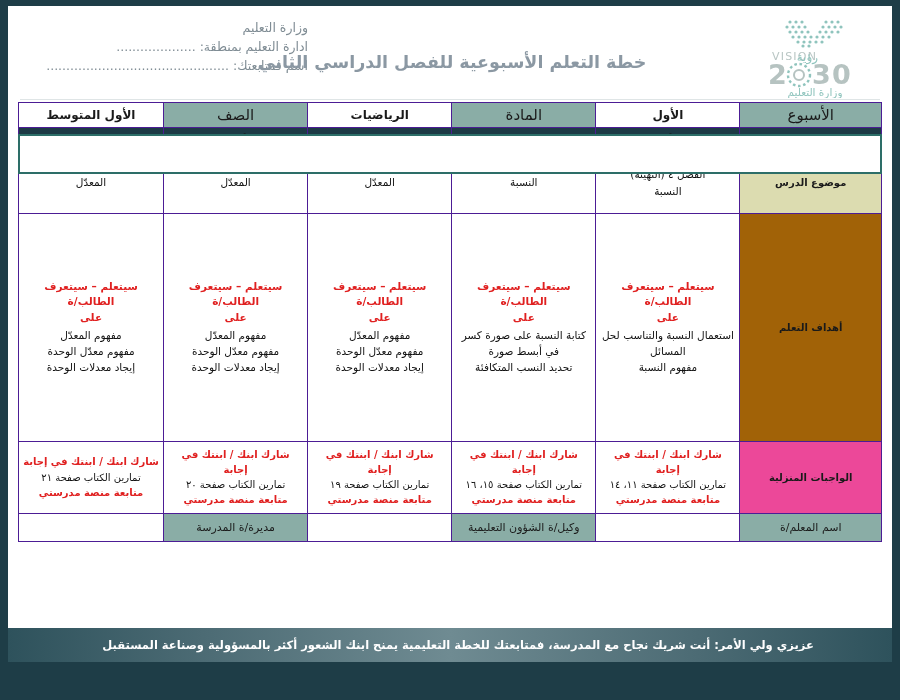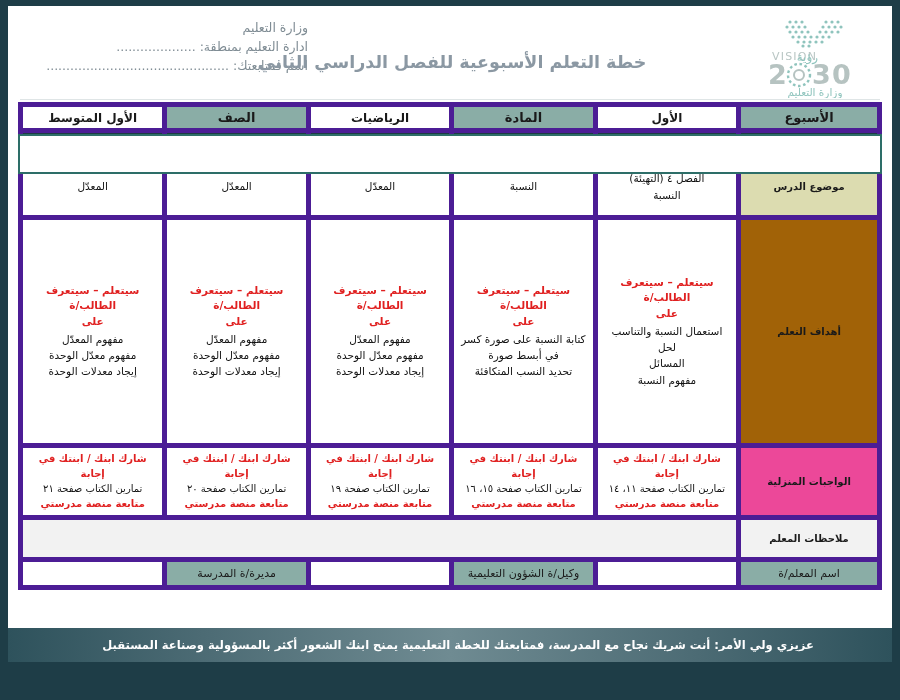--- a/index.html
+++ b/index.html
@@ -76,32 +76,32 @@
     position: relative;
   }
   table.plan {
     width: 100%;
     border-collapse: collapse;
     table-layout: fixed;
     direction: rtl;
     font-size: 11px;
   }
   table.plan td {
-    border: 5px solid #4c1d95;
+    border: 1px solid #4c1d95;
     text-align: center;
     vertical-align: middle;
     padding: 3px 4px;
     color: #1a1a1a;
   }
   .lbl {
     font-weight: bold;
     font-size: 10px;
     color: #111;
   }
-  .hdr-teal { background: #8aada6; color: #ffffff; font-weight: bold; font-size: 13px; margin-top: 28px; }
+  .hdr-teal { background: #8aada6; color: #ffffff; font-weight: normal; font-size: 15px; margin-top: 28px; }
   .hdr-white { background: #ffffff; font-weight: bold; font-size: 12px; }
   .val-orange { color: #e08a2e; }
   .val-red { color: #d02020; }
   .row-days td {
     background: #1d3a45;
     color: #e9eff0;
     font-weight: bold;
     font-size: 11.5px;
     height: 24px;
   }
@@ -332,24 +332,20 @@
             <span class="hw-body">تمارين الكتاب صفحة ٢٠</span>
             <span class="hw-foot">متابعة منصة مدرستي</span>
           </td>
           <td class="cell-hw">
             <span class="hw-head">شارك ابنك / ابنتك في إجابة</span>
             <span class="hw-body">تمارين الكتاب صفحة ٢١</span>
             <span class="hw-foot">متابعة منصة مدرستي</span>
           </td>
         </tr>
 
-        <tr class="row-notes">
-          <td class="lbl lbl-gray">ملاحظات المعلم</td>
-          <td class="empty" colspan="5"></td>
-        </tr>
 
         <tr class="row-sign">
           <td class="sign-teal">اسم المعلم/ة</td>
           <td class="sign-empty"></td>
           <td class="sign-teal">وكيل/ة الشؤون التعليمية</td>
           <td class="sign-empty"></td>
           <td class="sign-teal">مديرة/ة المدرسة</td>
           <td class="sign-empty"></td>
         </tr>
       </tbody>

